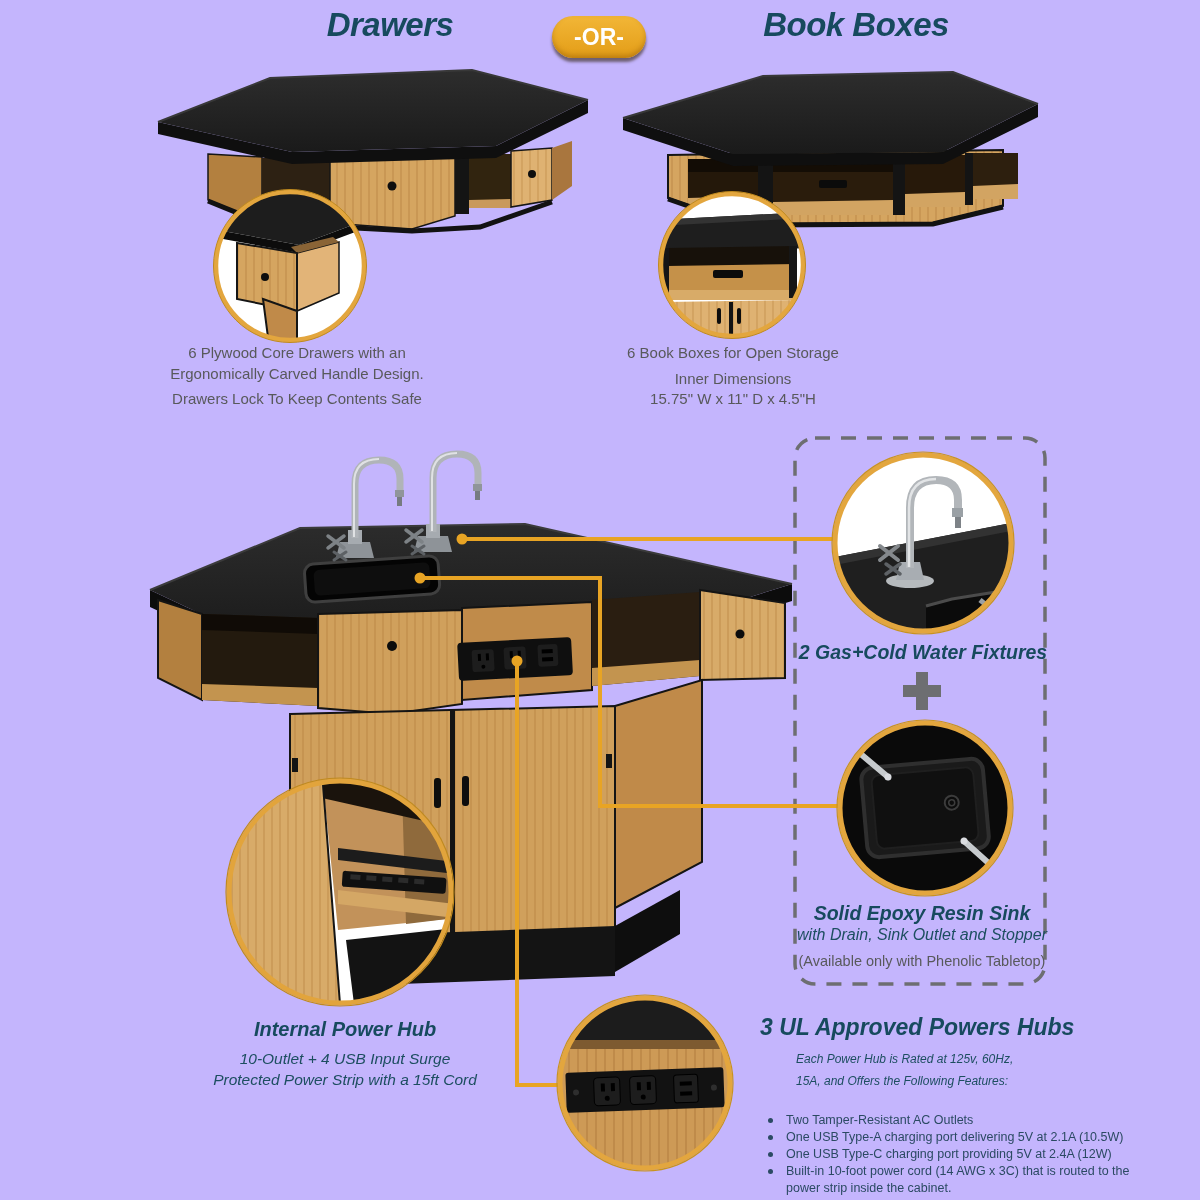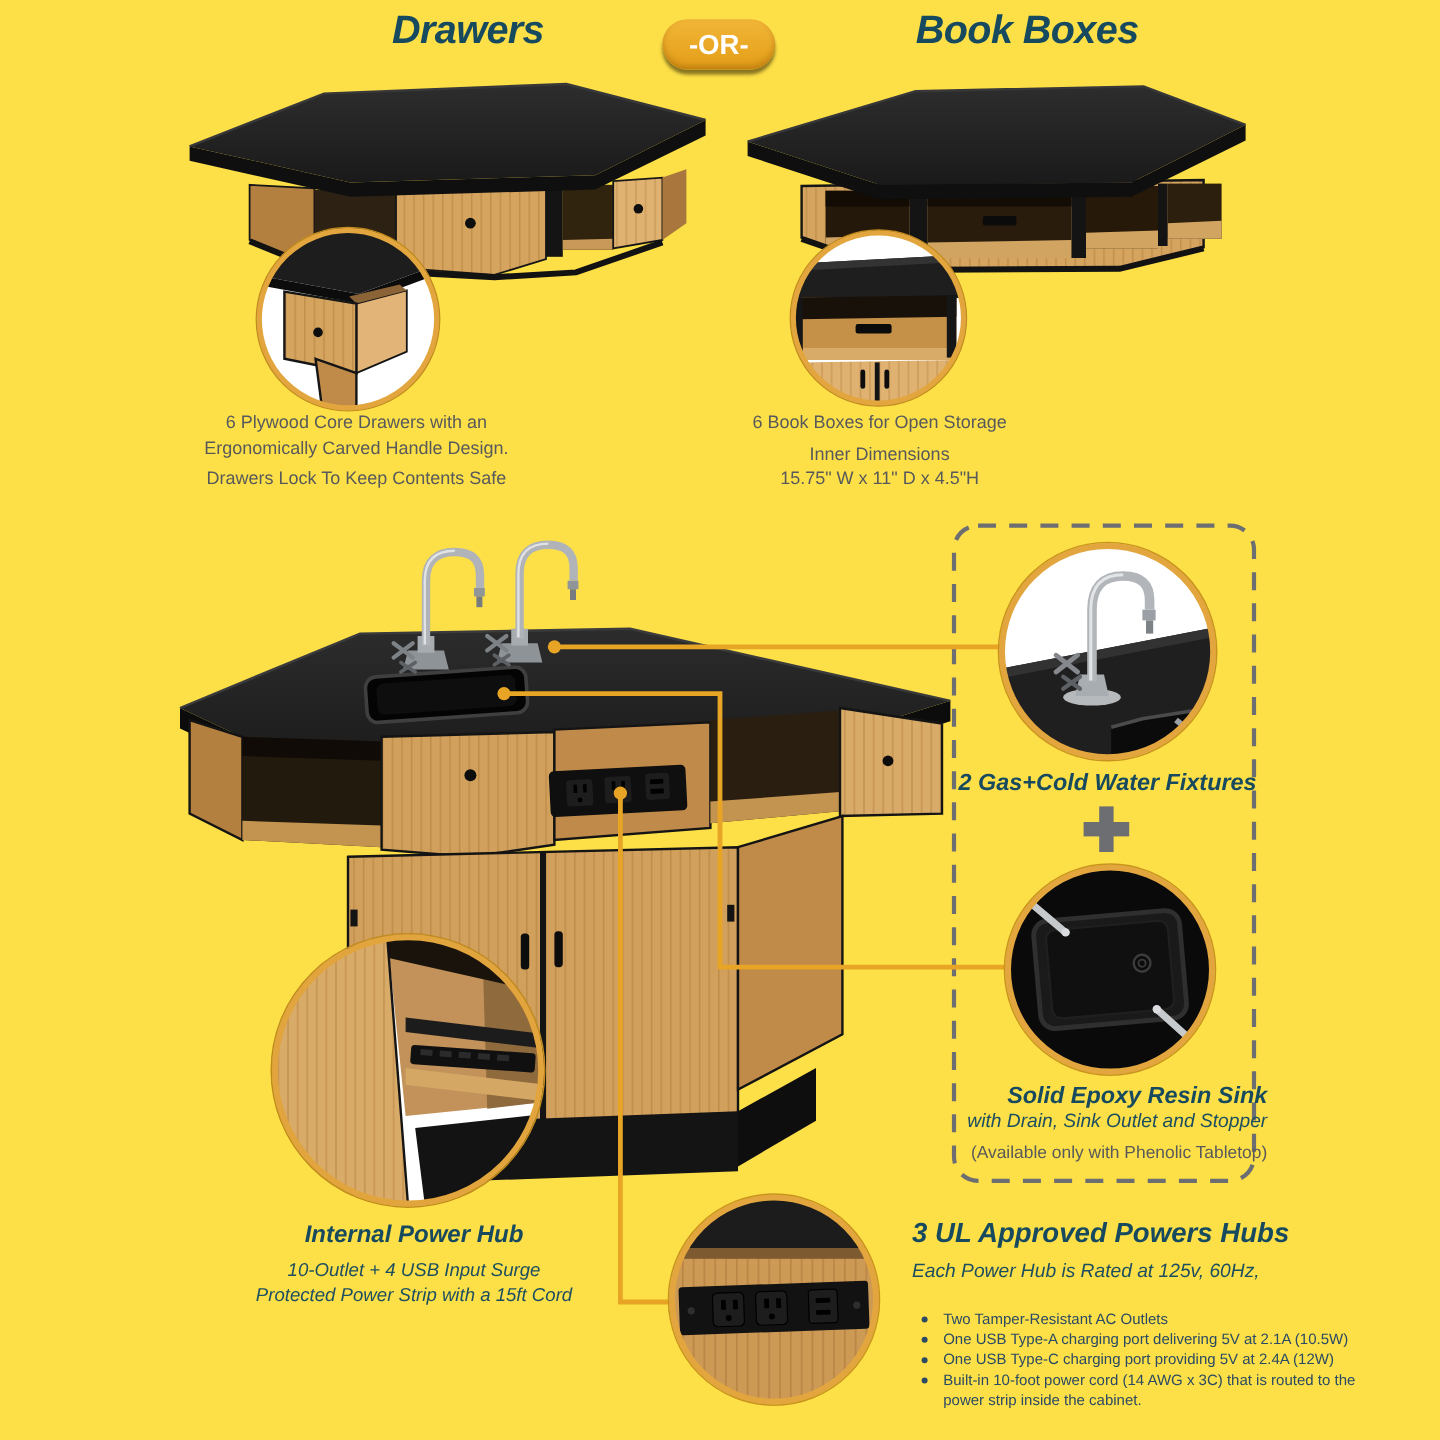--- a/index.html
+++ b/index.html
@@ -1,44 +1,44 @@
 <!DOCTYPE html>
 <html><head>
 <meta charset="utf-8">
 <style>
   html,body{margin:0;padding:0;background:#fff;}
-  .page{position:relative;width:1200px;height:1200px;background:#fde047;overflow:hidden;
+  .page{position:relative;width:1200px;height:1200px;background:#c4b5fd;overflow:hidden;
         font-family:"Liberation Sans", sans-serif;}
   .abs{position:absolute;}
   .h-title{position:absolute;font-style:italic;font-weight:bold;font-size:33px;
            color:#174A5E;width:320px;text-align:center;letter-spacing:-0.5px;z-index:6;}
   .or-pill{position:absolute;left:552px;top:16px;width:94px;height:42px;border-radius:22px;
            background:linear-gradient(#f2b637,#e39d17);color:#ffffff;
            font-weight:bold;font-size:23px;line-height:42px;text-align:center;z-index:6;
            box-shadow:0 4px 3px rgba(40,25,0,.55), inset 0 -3px 5px rgba(120,70,0,.35);}
   .cap{position:absolute;width:340px;text-align:center;color:#58595B;font-size:15px;
        line-height:20.5px;z-index:6;}
   .cap .p2{margin-top:5px;}
   .teal-b{color:#174A5E;font-weight:bold;font-style:italic;}
   .teal-i{color:#1D4E60;font-style:italic;}
   .fixtures-title{position:absolute;left:797px;top:641px;width:252px;text-align:center;
                   font-size:19.5px;z-index:6;}
   .plus{position:absolute;left:903px;top:672px;width:38px;height:38px;z-index:6;}
   .plus::before{content:"";position:absolute;left:13px;top:0;width:12px;height:38px;background:#6D6E71;}
   .plus::after{content:"";position:absolute;left:0;top:13px;width:38px;height:12px;background:#6D6E71;}
-  .sink-block{position:absolute;left:788px;top:902px;width:268px;text-align:right;z-index:6;}
+  .sink-block{position:absolute;left:788px;top:902px;width:268px;text-align:center;z-index:6;}
   .sink-block .t{font-size:19.5px;}
   .sink-block .s{font-size:16px;line-height:20px;}
   .sink-block .n{font-size:14.5px;color:#58595B;margin-top:8px;}
   .iph-block{position:absolute;left:170px;top:1018px;width:350px;text-align:center;z-index:6;}
   .iph-block .t{font-size:20px;margin-bottom:7px;}
   .iph-block .l{font-size:15.5px;line-height:21px;}
   .hub-block{position:absolute;left:760px;top:1014px;width:390px;z-index:6;}
   .hub-block .t{font-size:23px;margin-bottom:8px;}
-  .hub-block .s{font-size:16px;line-height:21.5px;}
+  .hub-block .s{font-size:12px;line-height:21.5px;margin-left:36px;}
   ul.features{list-style:none;margin:20px 0 0 0;padding:0;}
   ul.features li{position:relative;padding-left:26px;color:#2B4A63;font-size:12.5px;
                  line-height:17px;max-width:352px;}
   ul.features li::before{content:"";position:absolute;left:8px;top:6px;width:5px;height:5px;
                  border-radius:50%;background:#2B4A63;}
   svg{display:block;}
   .z1{z-index:1;} .z2{z-index:2;} .z3{z-index:3;} .z4{z-index:4;}
 </style>
 </head>
 <body>
@@ -421,20 +421,21 @@
 
   <div class="iph-block">
     <div class="t teal-b">Internal Power Hub</div>
     <div class="l teal-i">10-Outlet + 4 USB Input Surge</div>
     <div class="l teal-i">Protected Power Strip with a 15ft Cord</div>
   </div>
 
   <div class="hub-block">
     <div class="t teal-b">3 UL Approved Powers Hubs</div>
     <div class="s teal-i">Each Power Hub is Rated at 125v, 60Hz,</div>
+    <div class="s teal-i">15A, and Offers the Following Features:</div>
     <ul class="features">
         <li>Two Tamper-Resistant AC Outlets</li>
         <li>One USB Type-A charging port delivering 5V at 2.1A (10.5W)</li>
         <li>One USB Type-C charging port providing 5V at 2.4A (12W)</li>
         <li>Built-in 10-foot power cord (14 AWG x 3C) that is routed to the power strip inside the cabinet.</li>
       </ul>
   </div>
 
 </div>
 

